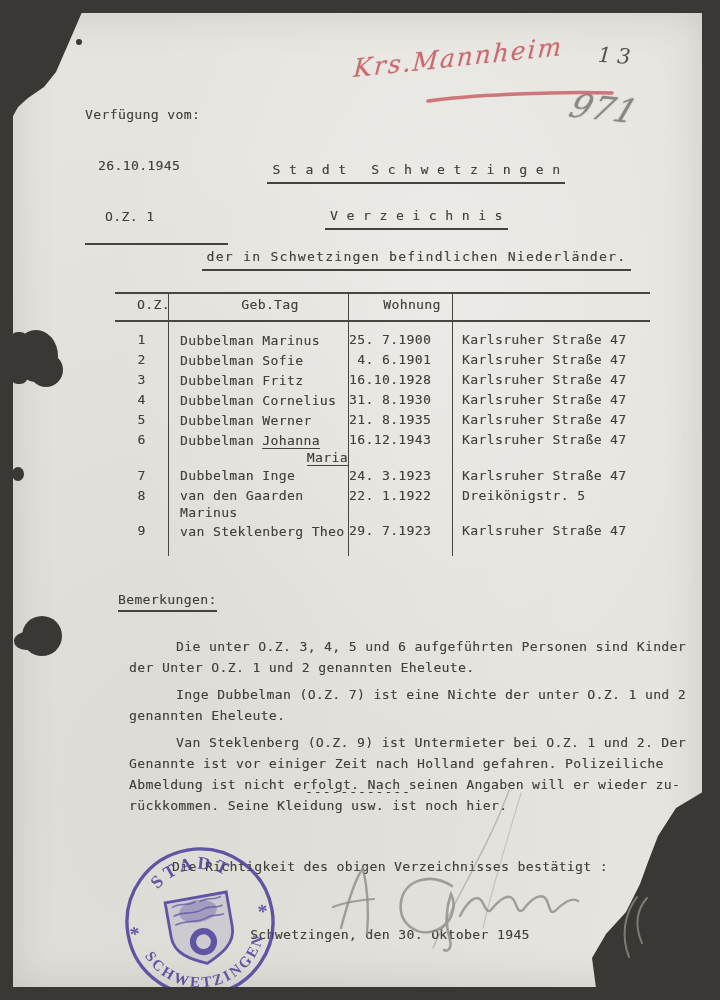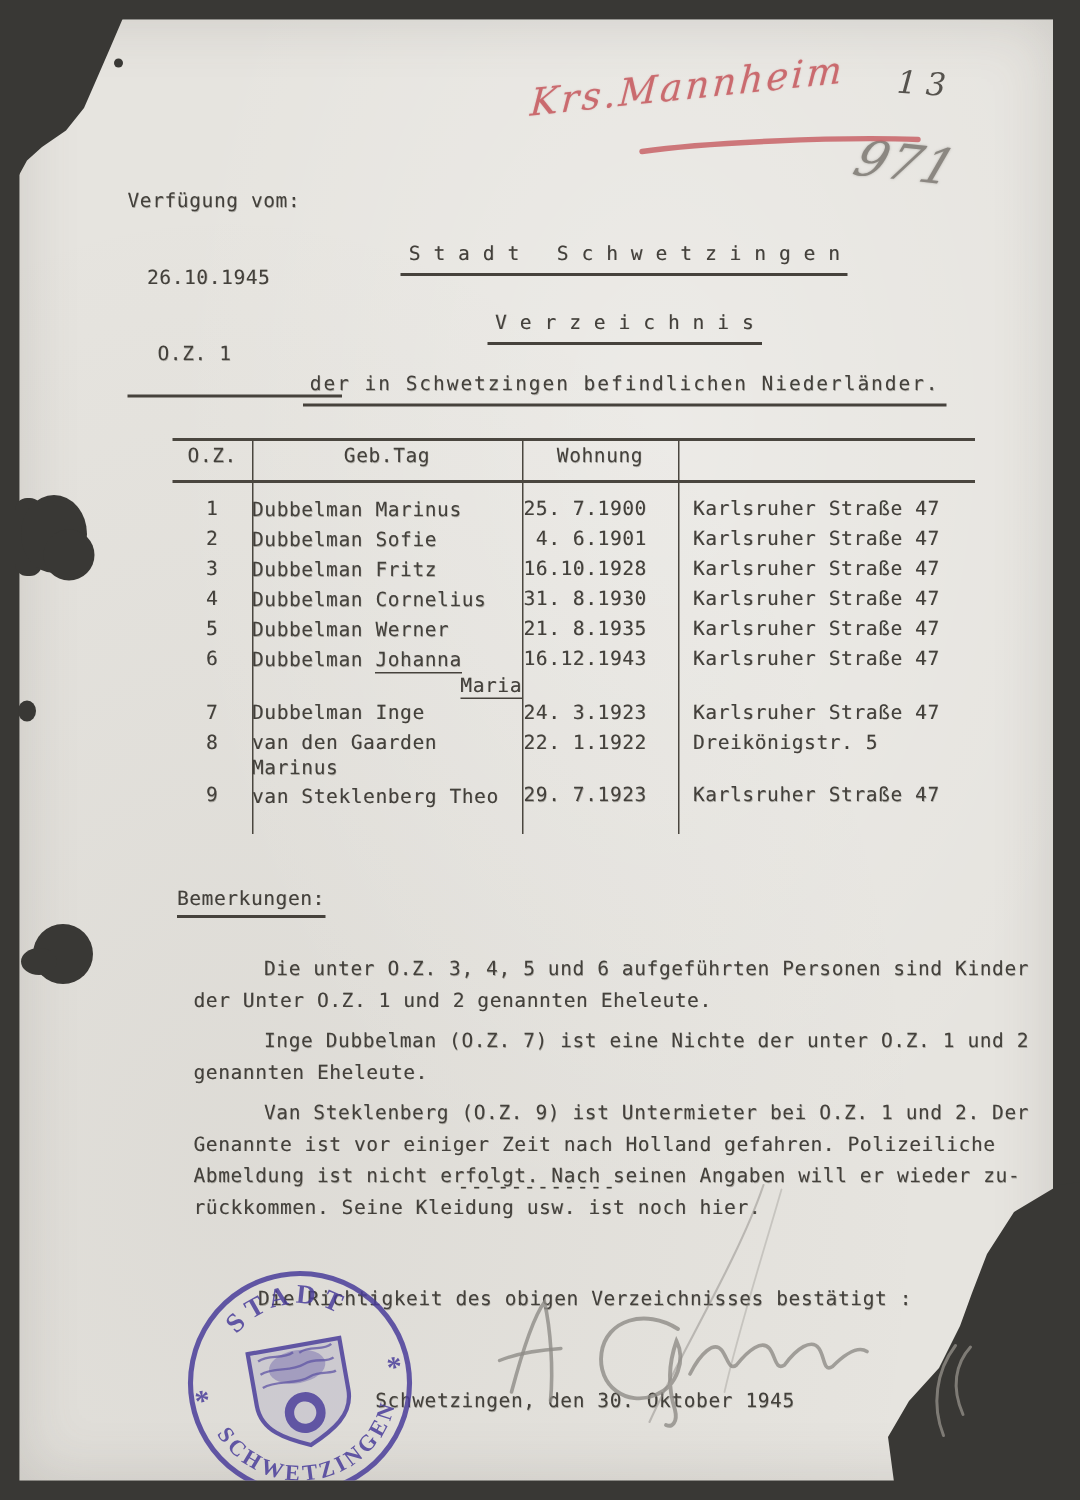--- a/index.html
+++ b/index.html
@@ -14,21 +14,21 @@
       radial-gradient(ellipse at 62% 28%, rgba(255,255,255,.25) 0%, rgba(255,255,255,0) 55%),
       radial-gradient(ellipse at 20% 80%, rgba(120,115,105,.08) 0%, rgba(120,115,105,0) 60%),
       #e6e4df;
     box-shadow:inset 0 0 40px rgba(90,85,75,.18);
     color:#43403b;
   }
   .type{font-size:13px;letter-spacing:.4px;line-height:17px;white-space:pre;
         text-shadow:.35px .35px .3px rgba(60,56,50,.35);}
   .abs{position:absolute;}
   
-  .corner-note{left:72px;top:79px;}
+  .corner-note{left:72px;top:59px;}
   .corner-note .l2{padding-left:13px;}
   .corner-note .l3{padding-left:20px;border-bottom:2px solid #46423c;width:123px;padding-bottom:18px;}
   
   .hand-red{
     left:340px;top:30px;font-family:"DejaVu Serif","Liberation Serif",serif;
     font-style:italic;font-size:25px;color:rgba(198,90,95,.82);
     transform:rotate(-6deg) skewX(-10deg);letter-spacing:2px;
     text-shadow:0 0 1px rgba(198,90,95,.4);
   }
   .hand-13{
@@ -44,27 +44,27 @@
   .title-wrap{left:97px;width:580px;text-align:center;}
   .t-main{top:131px;}
   .t-sub{top:177px;}
   .t-line3{top:218px;}
   .uline{display:inline-block;border-bottom:2px solid #46423c;padding:0 5px 4px 5px;}
   .t-line3 .uline{letter-spacing:1.3px;}
   
   .vtable{left:102px;top:279px;width:535px;height:268px;}
   .hline{position:absolute;left:0;width:535px;height:0;border-top:2px solid #4a463f;}
   .vline{position:absolute;top:0;width:0;height:264px;border-left:1.8px solid #4a463f;}
-  .thead-row{position:absolute;left:0;top:0;width:535px;height:24px;display:grid;
+  .thead-row{position:absolute;left:12px;top:0;width:535px;height:24px;display:grid;
     grid-template-columns:53px 180px 104px 198px;align-items:center;}
   .tbody{position:absolute;left:0;top:28px;width:535px;padding-top:10px;}
   .trow{display:grid;grid-template-columns:53px 180px 104px 198px;align-items:start;}
   .cell{line-height:20px;}
   .c1{text-align:center;}
-  .c2{padding-left:0;line-height:17px;padding-top:1.5px;}
+  .c2{padding-left:12px;line-height:17px;padding-top:1.5px;}
   .c3{padding-left:1px;}
   .c4{padding-left:10px;}
   .h1{text-align:center;}
   .h2{padding-left:14px;}
   .h3{text-align:center;}
   .h4{text-align:center;}
   .nl2{padding-left:53px;text-align:right;}
   .tu{border-bottom:1.6px solid #46423c;padding-bottom:.5px;}
   
   .remarks{left:72px;top:561px;width:575px;}

